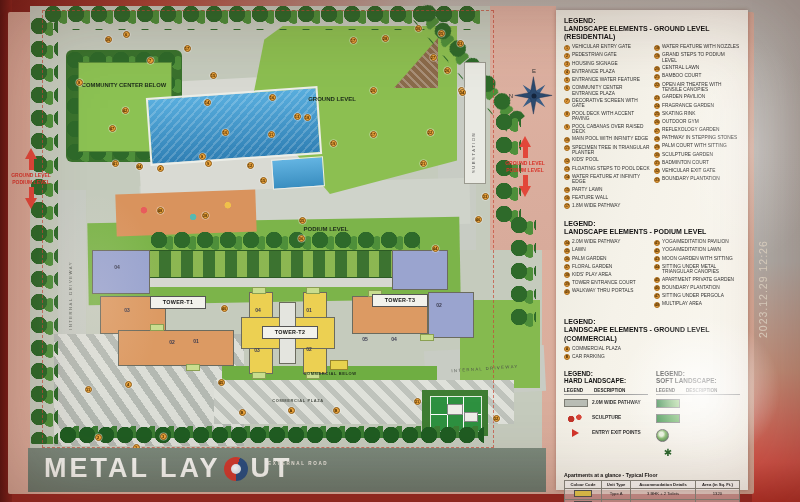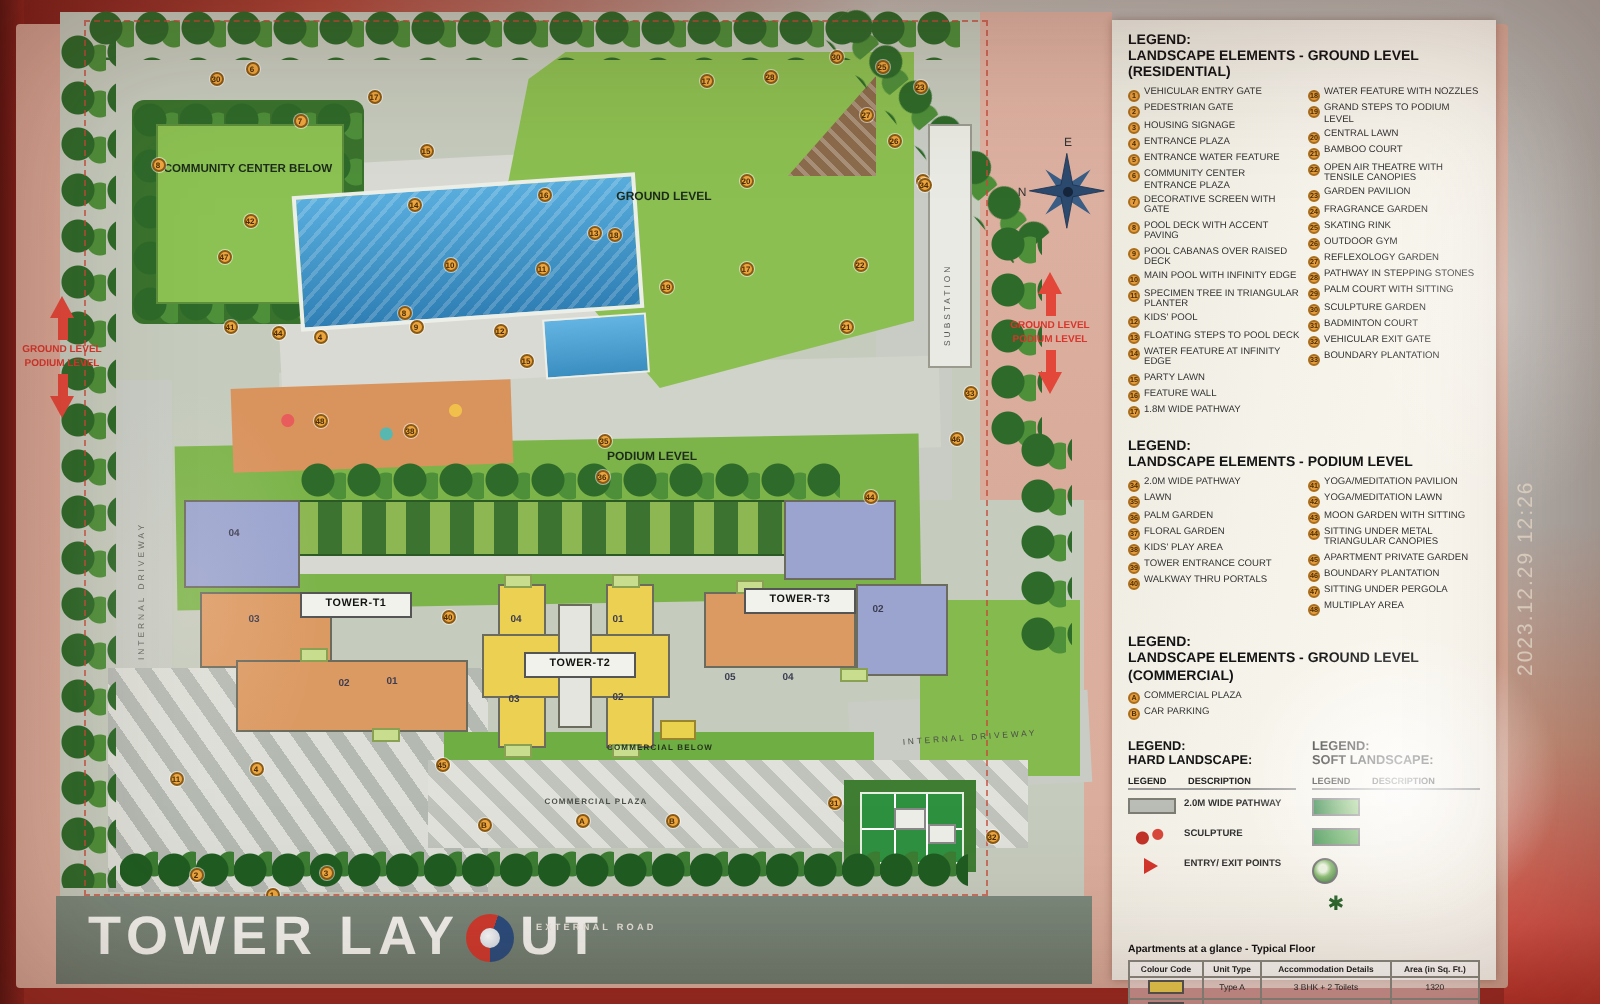--- a/index.html
+++ b/index.html
@@ -294,21 +294,21 @@
   <div class="tri-up"></div>
     <div class="stem"></div>
   <div class="lvl-txt"><span>GROUND LEVEL</span><br>
   <span>PODIUM LEVEL</span></div>
   <div class="stem"></div>
     <div class="tri-down"></div>
 </div>
 
 <div class="abs" id="band"></div>
 <div class="abs" id="title">
-  <span>TOWER LAY</span>
+  <span>METAL LAY</span>
     <span id="logo">
       <span></span>
     </span>
     <span>UT</span>
 </div>
 <div class="abs" id="lbl-extroad">EXTERNAL ROAD</div>
 
 <div class="abs" id="timestamp">2023.12.29 12:26</div>
 
 <div class="abs" id="legend-panel">

